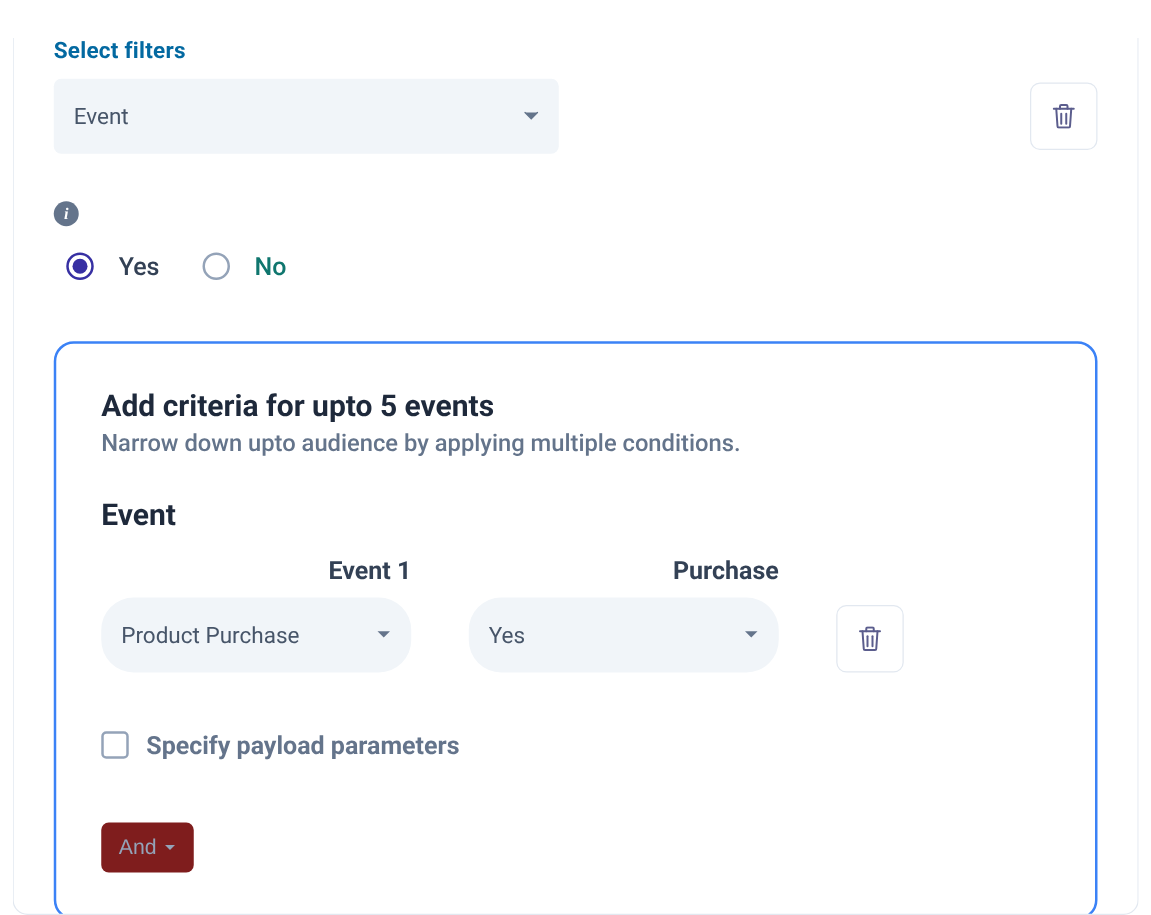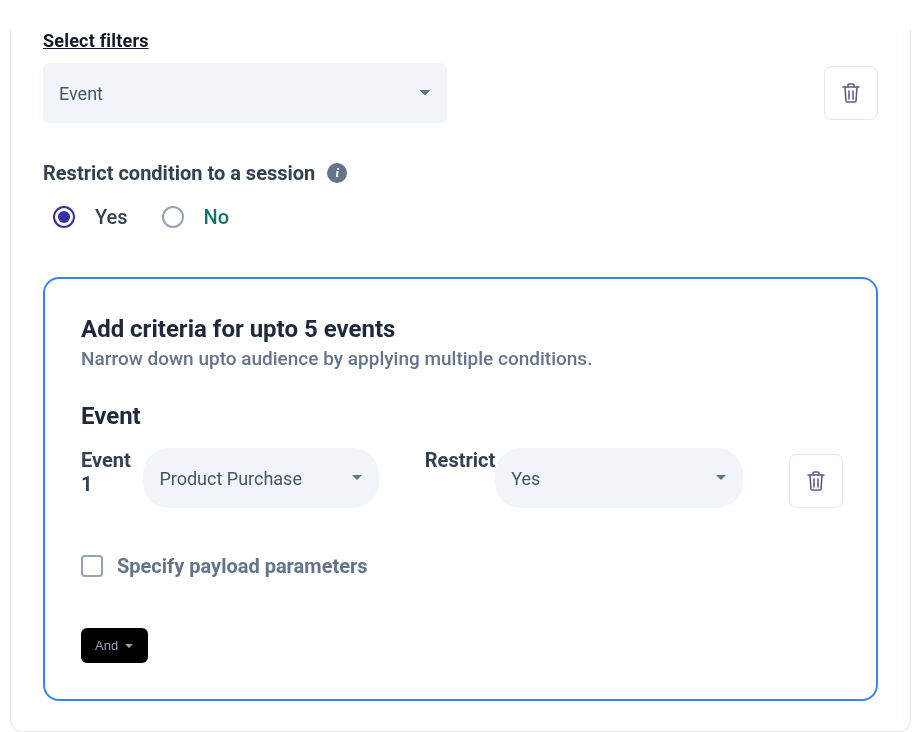--- a/index.html
+++ b/index.html
@@ -21,24 +21,23 @@
       padding: 0 32px 0 32px;
       height: 100%;
       overflow: hidden;
       border-top: none;
       border-top-left-radius: 0;
       border-top-right-radius: 0;
     }
     .section-label {
       font-size: 18px;
       font-weight: 700;
-      color: #0f172a;
+      color: #0369a1;
       margin-bottom: 12px;
       letter-spacing: 0.2px;
-      text-decoration: underline;
     }
     .filter-row {
       display: flex;
       align-items: center;
       gap: 16px;
       margin-bottom: 38px;
     }
     .dropdown {
       background: #f1f5f9;
       border: none;
@@ -164,21 +163,22 @@
       margin-bottom: 18px;
     }
     .event-fields-row {
       display: flex;
       gap: 46px;
       align-items: flex-end;
       margin-bottom: 46px;
     }
     .field-group {
       display: flex;
-      flex-direction: row;
+      flex-direction: column;
+      align-items: flex-end;
     }
     .field-label {
       font-size: 20px;
       font-weight: 700;
       color: #334155;
       margin-bottom: 10px;
     }
     .checkbox-row {
       display: flex;
       align-items: center;
@@ -191,30 +191,30 @@
       border: 2px solid #94a3b8;
       border-radius: 4px;
       cursor: pointer;
     }
     .checkbox-label {
       font-size: 20px;
       color: #64748b;
       font-weight: 700;
     }
     .and-btn {
-      background: #000000;
+      background: #7f1d1d;
       border: none;
       border-radius: 6px;
       padding: 10px 14px;
       display: inline-flex;
       align-items: center;
       gap: 6px;
       cursor: pointer;
       color: #94a3b8;
-      font-size: 13px;
+      font-size: 17px;
       font-weight: 500;
     }
     svg { display: block; }
   </style>
 </head>
 <body>
 
 <div class="outer-card">
 
   <div class="section-label">Select filters</div>
@@ -236,21 +236,20 @@
           <path d="M6 4V2a1 1 0 0 1 1-1h4a1 1 0 0 1 1 1v2"></path>
           <path d="M3 4l1 14a1 1 0 0 0 1 1h8a1 1 0 0 0 1-1l1-14"></path>
           <path d="M7 8v8"></path>
           <path d="M11 8v8"></path>
         </svg>
       </span>
     </button>
   </div>
 
   <div class="restrict-row">
-    <span class="restrict-label">Restrict condition to a session</span>
     <span class="info-icon">i</span>
   </div>
 
   <div class="radio-row">
     <div class="radio-item selected">
       <span class="radio-circle selected">
           <span class="radio-dot"></span>
         </span>
       <span class="radio-label">Yes</span>
     </div>
@@ -273,21 +272,21 @@
           <span>Product Purchase</span>
           <span class="caret">
             <svg width="12" height="8" viewBox="0 0 12 8">
                 <path d="M1 1 L6 6 L11 1 Z" fill="#64748b"></path>
               </svg>
           </span>
         </div>
       </div>
 
       <div class="field-group">
-        <div class="field-label">Restrict</div>
+        <div class="field-label">Purchase</div>
         <div class="dropdown medium">
           <span>Yes</span>
           <span class="caret">
             <svg width="12" height="8" viewBox="0 0 12 8">
                 <path d="M1 1 L6 6 L11 1 Z" fill="#64748b"></path>
               </svg>
           </span>
         </div>
       </div>
 

